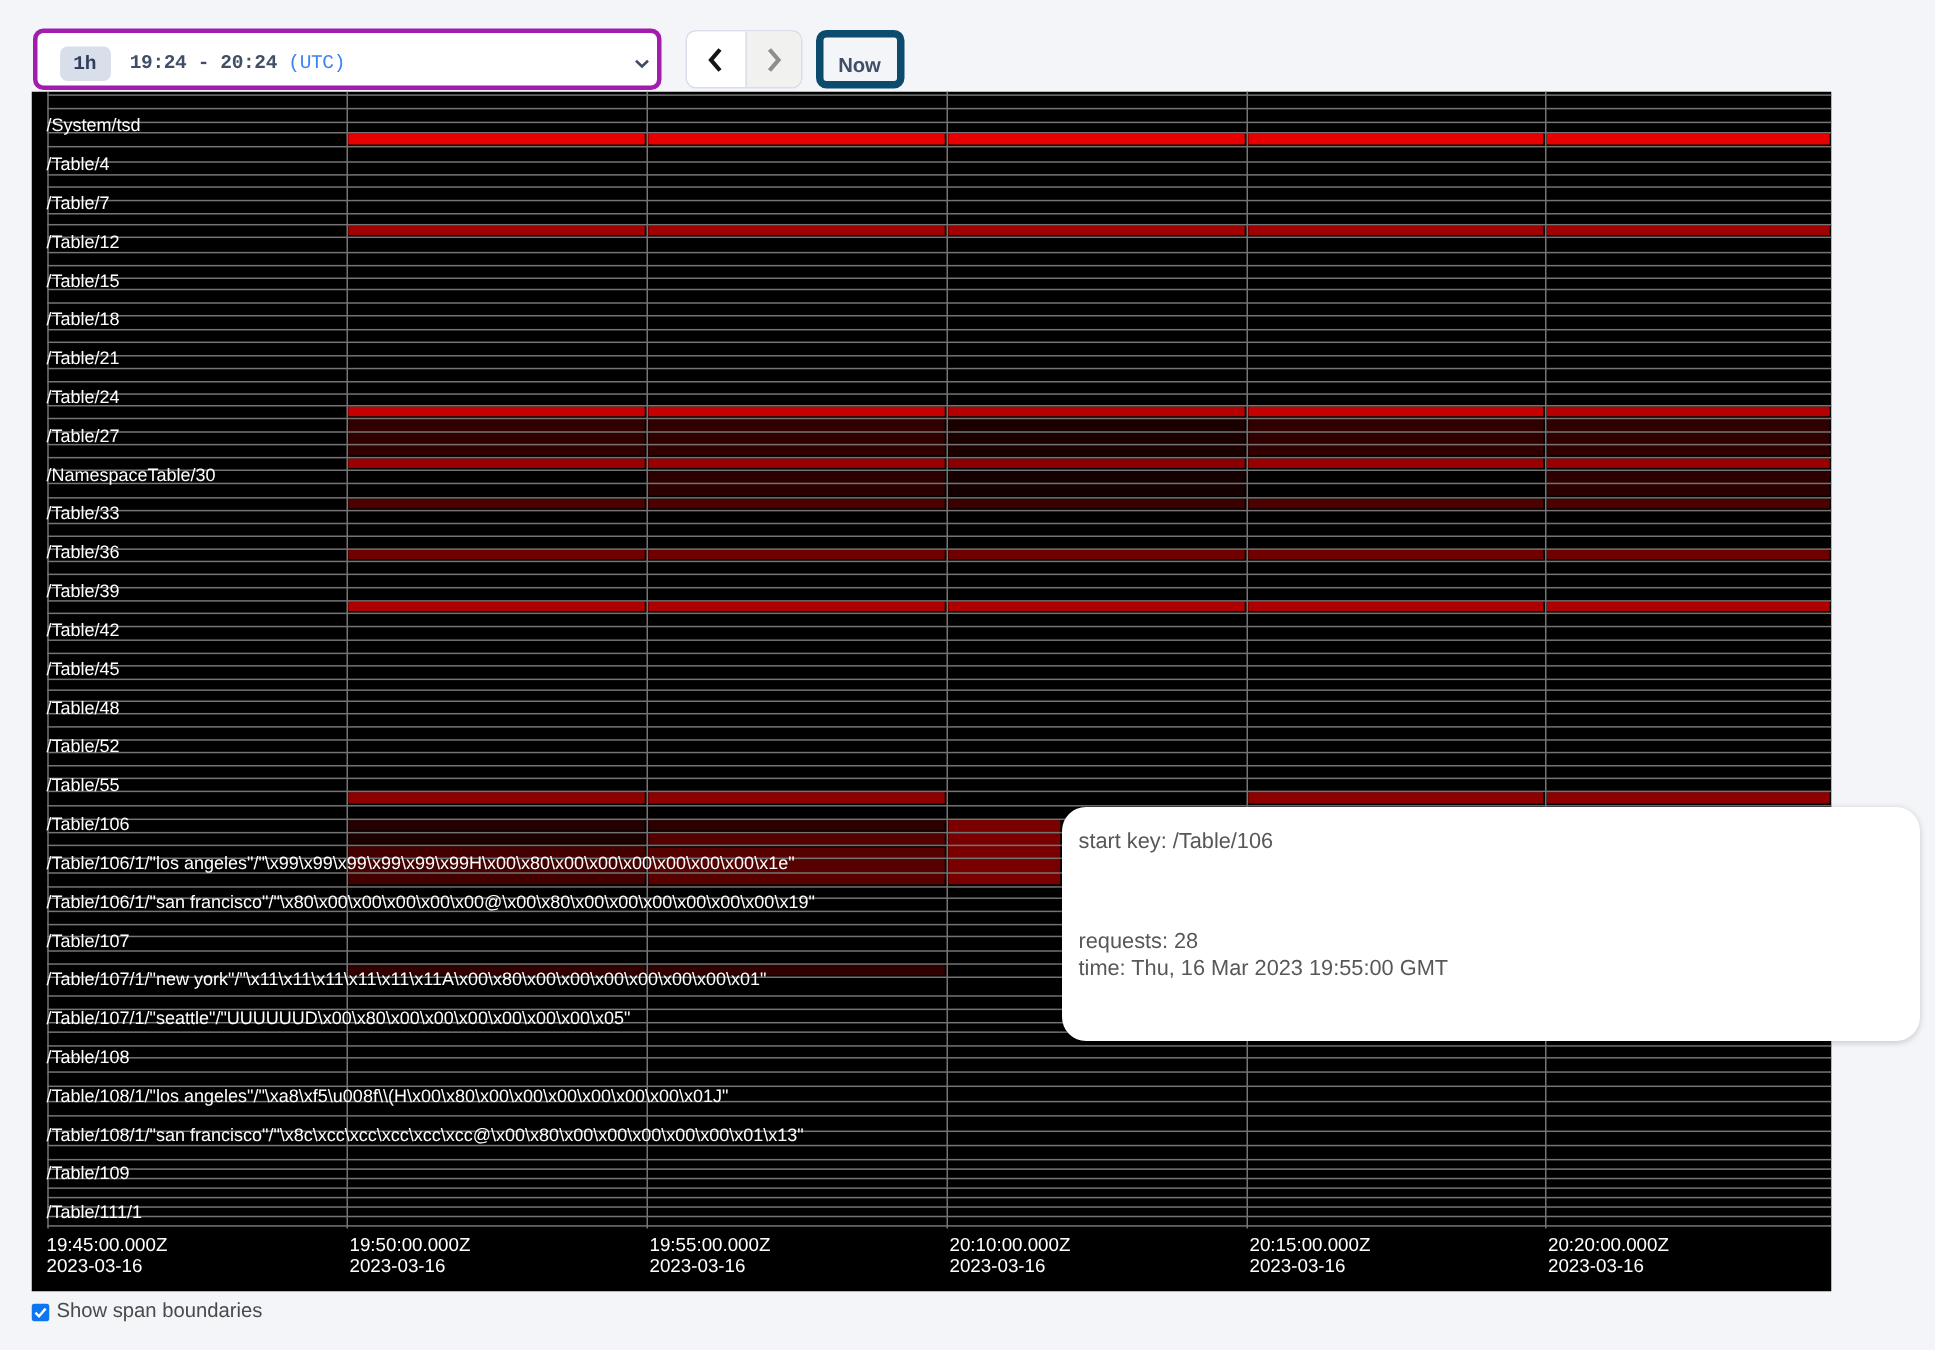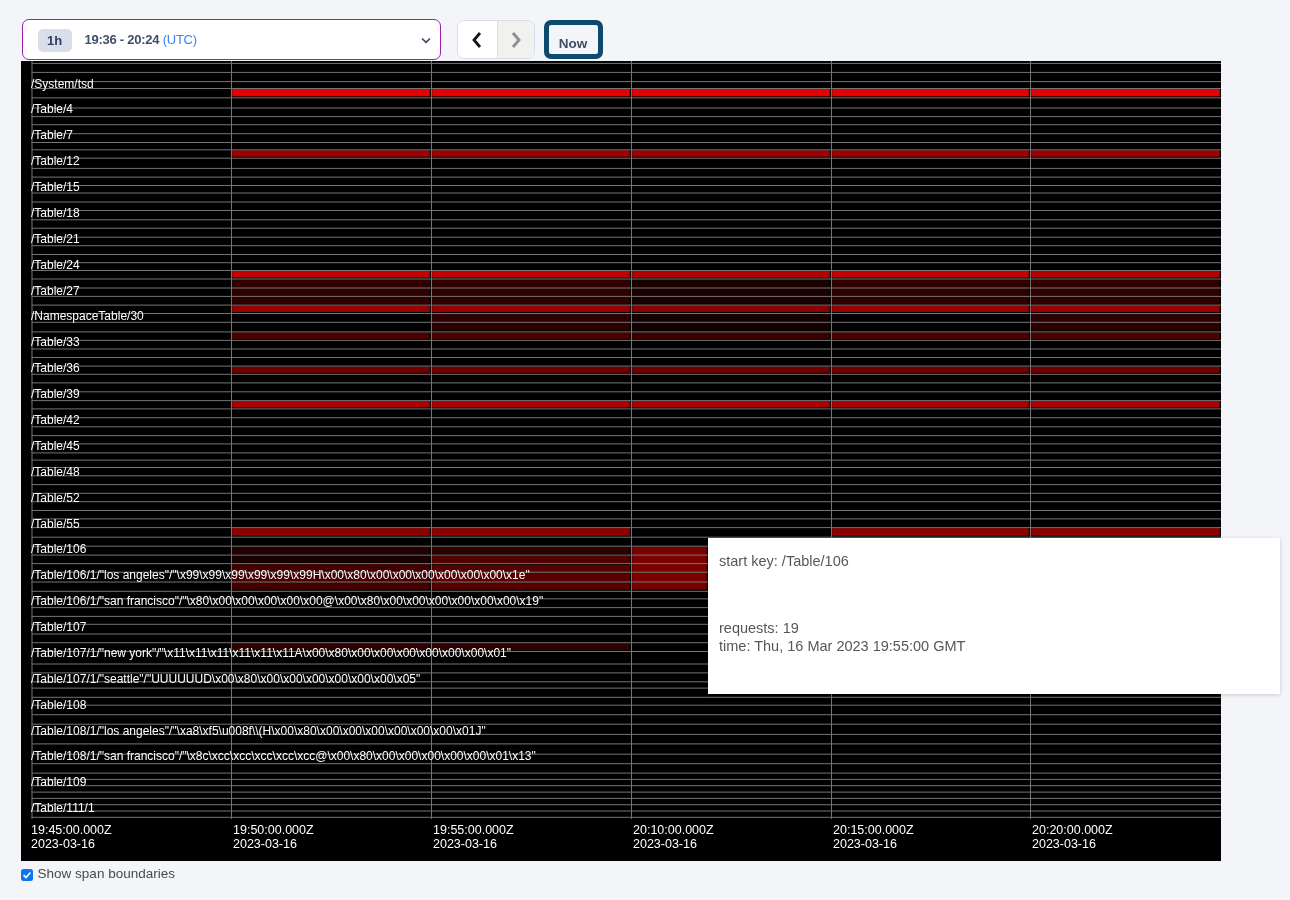--- a/index.html
+++ b/index.html
@@ -2,23 +2,23 @@
 <html><head>
 <meta charset="utf-8">
 <style>
   * { margin:0; padding:0; box-sizing:border-box; }
   html,body { width:1290px; height:900px; background:#f3f5f9; font-family:"Liberation Sans",sans-serif; position:relative; overflow:hidden; }
   .abs { position:absolute; }
 </style>
 </head>
 <body>
 
-<div class="abs" style="left:21.5px;top:18.5px;width:419px;height:41px;background:#fff;border:1px solid #a21caf;border-radius:7px;">
+<div class="abs" style="left:21.5px;top:18.5px;width:419px;height:41px;background:#fff;border:3px solid #a21caf;border-radius:7px;font-family:Liberation Mono, monospace;">
   <div class="abs" style="left:15px;top:9px;width:34px;height:23px;background:#d9dfea;border-radius:5px;color:#2f3f5c;font-size:13px;font-weight:bold;text-align:center;line-height:23px;letter-spacing:-0.2px;">1h</div>
-  <div class="abs" style="left:62px;top:12px;font-size:13px;letter-spacing:-0.25px;color:#404e68;white-space:nowrap;"><b>19:36 - 20:24</b> <span style="color:#3b82f6;font-weight:normal;">(UTC)</span></div>
+  <div class="abs" style="left:62px;top:12px;font-size:13px;letter-spacing:-0.25px;color:#404e68;white-space:nowrap;"><b>19:24 - 20:24</b> <span style="color:#3b82f6;font-weight:normal;">(UTC)</span></div>
   <svg class="abs" style="left:397px;top:16px;" width="12" height="10" viewBox="0 0 12 10">
       <path d="M2 2.5 L6 6.3 L10 2.5" fill="none" stroke="#3c4a62" stroke-width="1.7"></path>
     </svg>
 </div>
 
 <div class="abs" style="left:457px;top:19.5px;width:78px;height:39px;border:1px solid #d8dee9;border-radius:7px;background:#fff;overflow:hidden;">
   <div class="abs" style="left:0;top:0;width:38.5px;height:37px;background:#fff;"></div>
   <div class="abs" style="left:38.5px;top:0;width:39px;height:37px;background:#f1f1ef;border-left:1px solid #d8dee9;"></div>
   <svg class="abs" style="left:12px;top:10px;" width="14" height="18" viewBox="0 0 14 18">
       <path d="M10 2 L4 9 L10 16" fill="none" stroke="#161616" stroke-width="2.8"></path>
@@ -225,23 +225,23 @@
 <text x="612" y="773.0">20:10:00.000Z</text>
 <text x="612" y="787.0">2023-03-16</text>
 <text x="812" y="773.0">20:15:00.000Z</text>
 <text x="812" y="787.0">2023-03-16</text>
 <text x="1011" y="773.0">20:20:00.000Z</text>
 <text x="1011" y="787.0">2023-03-16</text>
 </g>
 </svg>
 </div>
 
-<div class="abs" style="left:708px;top:538px;width:572px;height:156px;background:#fff;border-radius:0;box-shadow:0 1px 4px rgba(0,0,0,0.18);color:#575757;font-size:14.5px;">
+<div class="abs" style="left:708px;top:538px;width:572px;height:156px;background:#fff;border-radius:16px;box-shadow:0 1px 4px rgba(0,0,0,0.18);color:#575757;font-size:14.5px;">
   <div class="abs" style="left:11px;top:15px;">start key: /Table/106</div>
-  <div class="abs" style="left:11px;top:82px;">requests: 19</div>
+  <div class="abs" style="left:11px;top:82px;">requests: 28</div>
   <div class="abs" style="left:11px;top:100px;">time: Thu, 16 Mar 2023 19:55:00 GMT</div>
 </div>
 
 <div class="abs" style="left:21px;top:868px;width:400px;height:18px;">
   <svg class="abs" style="left:0.3px;top:0.6px;" width="12" height="12" viewBox="0 0 12 12">
       <rect x="0" y="0" width="12" height="12" rx="2.5" fill="#0b76ef"></rect>
       <path d="M2.6 6.1 L5 8.5 L9.4 3.4" fill="none" stroke="#fff" stroke-width="1.6"></path>
     </svg>
   <div class="abs" style="left:16.6px;top:-2.5px;font-size:13.5px;color:#4a4a4a;">Show span boundaries</div>
 </div>

